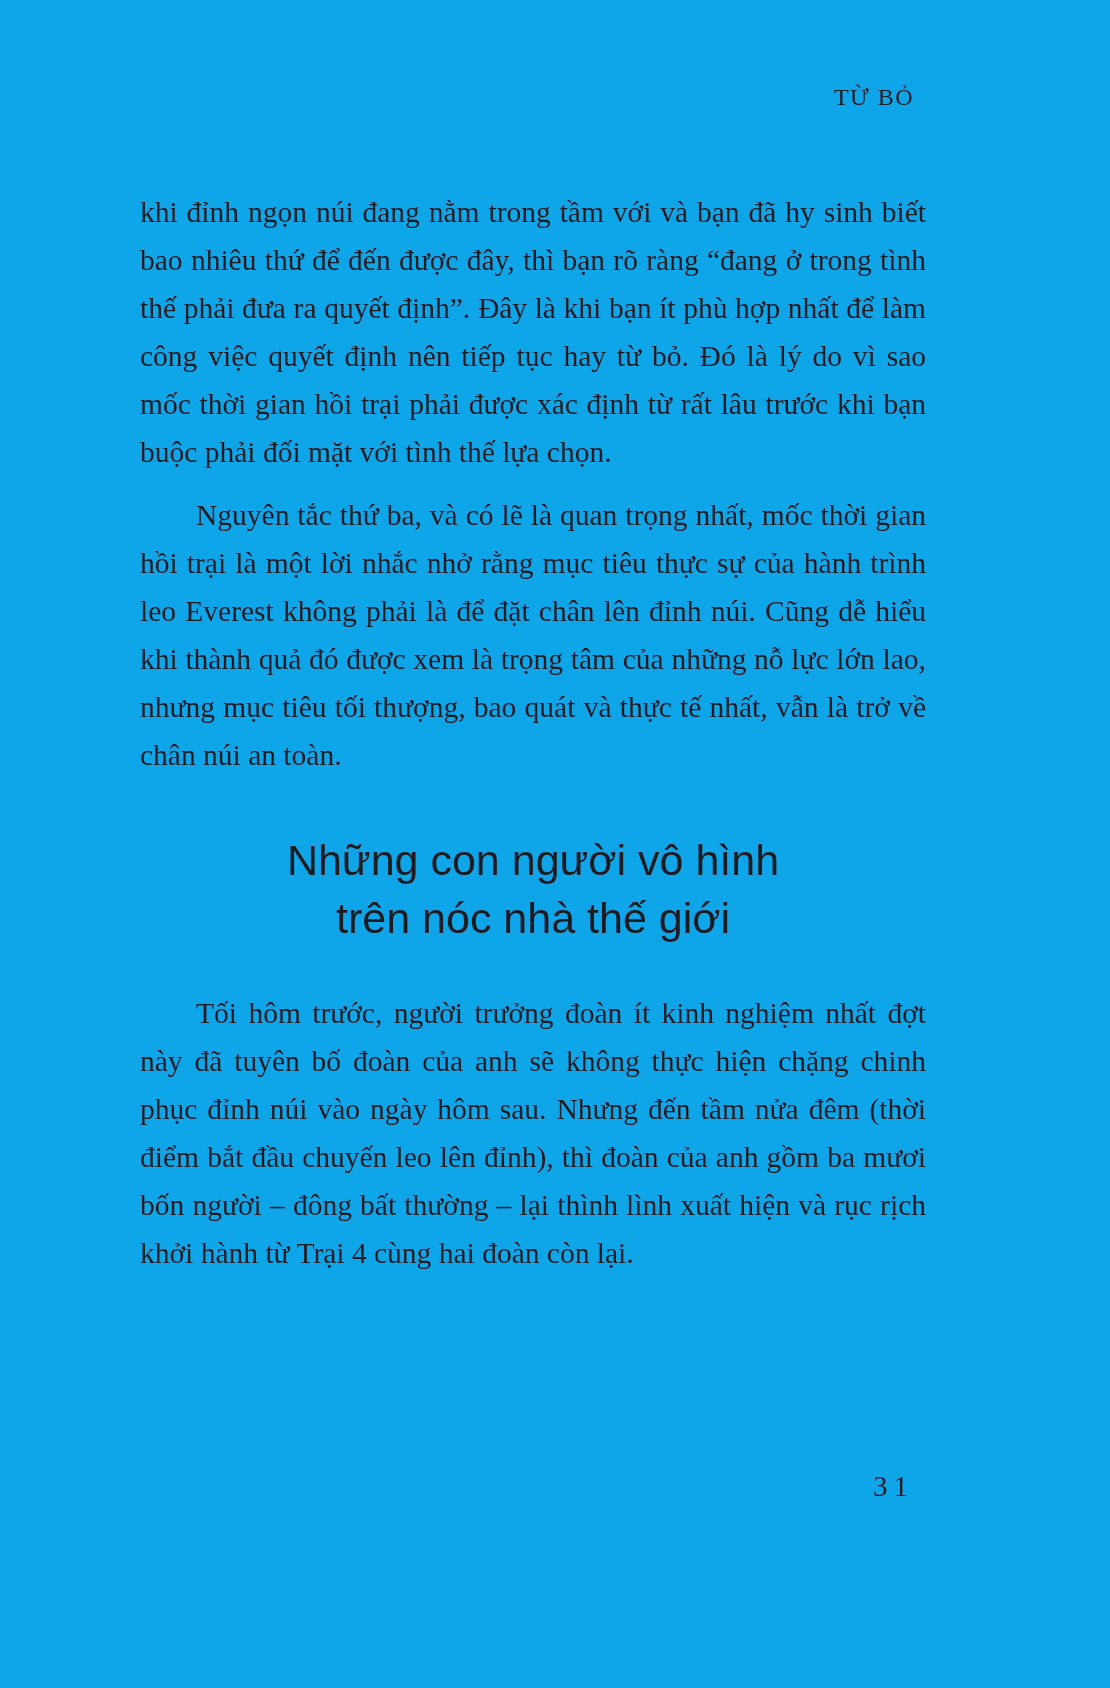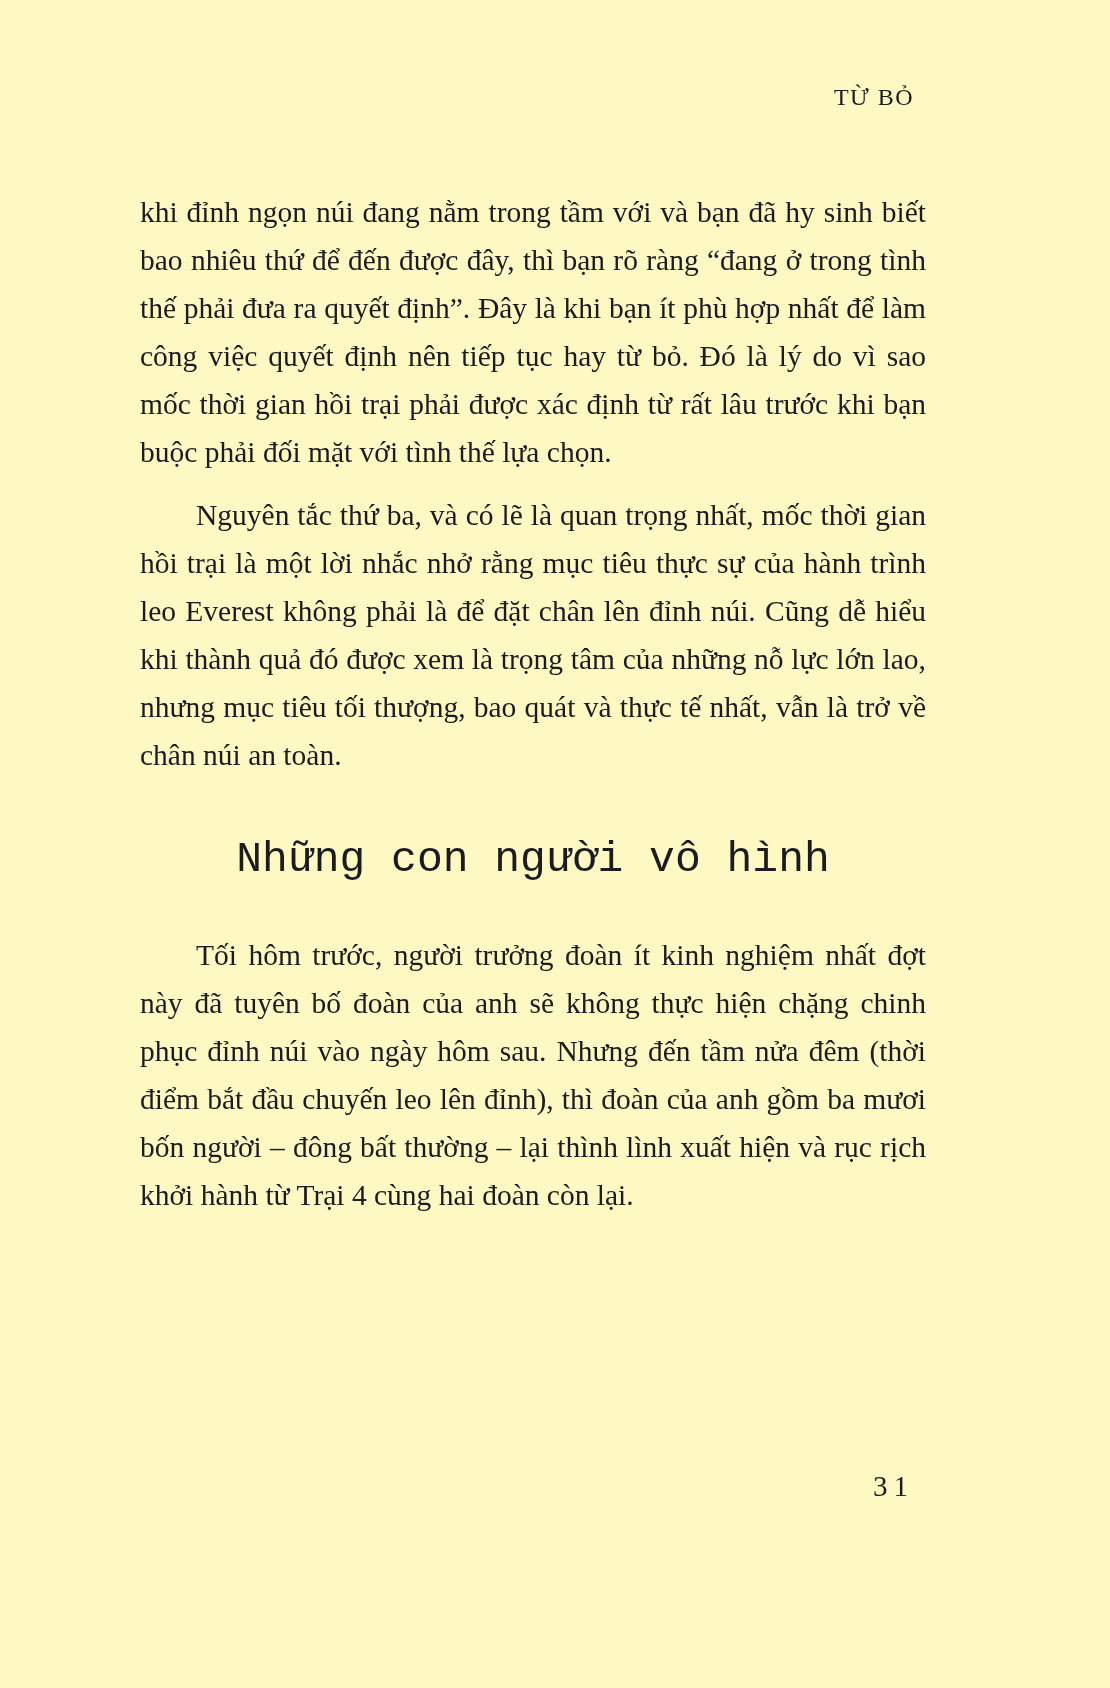--- a/index.html
+++ b/index.html
@@ -4,21 +4,21 @@
 <style>
   html, body {
     margin: 0;
     padding: 0;
     background: #ffffff;
   }
   .page {
     position: relative;
     width: 1110px;
     height: 1688px;
-    background: #fef9c3;
+    background: #0ea5e9;
     font-family: "Liberation Serif", "DejaVu Serif", serif;
     color: #1b1b20;
     overflow: hidden;
   }
   .running-header {
     position: absolute;
     top: 84px;
     right: 196px;
     font-size: 24px;
     letter-spacing: 1.5px;
@@ -37,21 +37,21 @@
   .para {
     margin: 0 0 15px 0;
     text-indent: 56px;
   }
   .para.no-indent {
     text-indent: 0;
   }
   .section-heading {
     margin: 52px 0 42px 0;
     text-align: center;
-    font-family: Liberation Mono, monospace;
+    font-family: Liberation Sans, sans-serif;
     font-weight: 500;
     font-size: 43px;
     line-height: 58px;
     color: #1b1b20;
     text-indent: 0;
   }
   .heading-line {
     display: block;
   }
   .page-number {
@@ -71,20 +71,21 @@
   <div class="running-header">TỪ BỎ</div>
 
   <div class="text-block">
 
     <p class="para no-indent">khi đỉnh ngọn núi đang nằm trong tầm với và bạn đã hy sinh biết bao nhiêu thứ để đến được đây, thì bạn rõ ràng “đang ở trong tình thế phải đưa ra quyết định”. Đây là khi bạn ít phù hợp nhất để làm công việc quyết định nên tiếp tục hay từ bỏ. Đó là lý do vì sao mốc thời gian hồi trại phải được xác định từ rất lâu trước khi bạn buộc phải đối mặt với tình thế lựa chọn.</p>
 
     <p class="para">Nguyên tắc thứ ba, và có lẽ là quan trọng nhất, mốc thời gian hồi trại là một lời nhắc nhở rằng mục tiêu thực sự của hành trình leo Everest không phải là để đặt chân lên đỉnh núi. Cũng dễ hiểu khi thành quả đó được xem là trọng tâm của những nỗ lực lớn lao, nhưng mục tiêu tối thượng, bao quát và thực tế nhất, vẫn là trở về chân núi an toàn.</p>
 
     <h2 class="section-heading">
       <span class="heading-line">Những con người vô hình</span>
+      <span class="heading-line">trên nóc nhà thế giới</span>
     </h2>
 
 
     <p class="para">Tối hôm trước, người trưởng đoàn ít kinh nghiệm nhất đợt này đã tuyên bố đoàn của anh sẽ không thực hiện chặng chinh phục đỉnh núi vào ngày hôm sau. Nhưng đến tầm nửa đêm (thời điểm bắt đầu chuyến leo lên đỉnh), thì đoàn của anh gồm ba mươi bốn người – đông bất thường – lại thình lình xuất hiện và rục rịch khởi hành từ Trại 4 cùng hai đoàn còn lại.</p>
 
   </div>
 
   <div class="page-number">31</div>
 
 </div>

